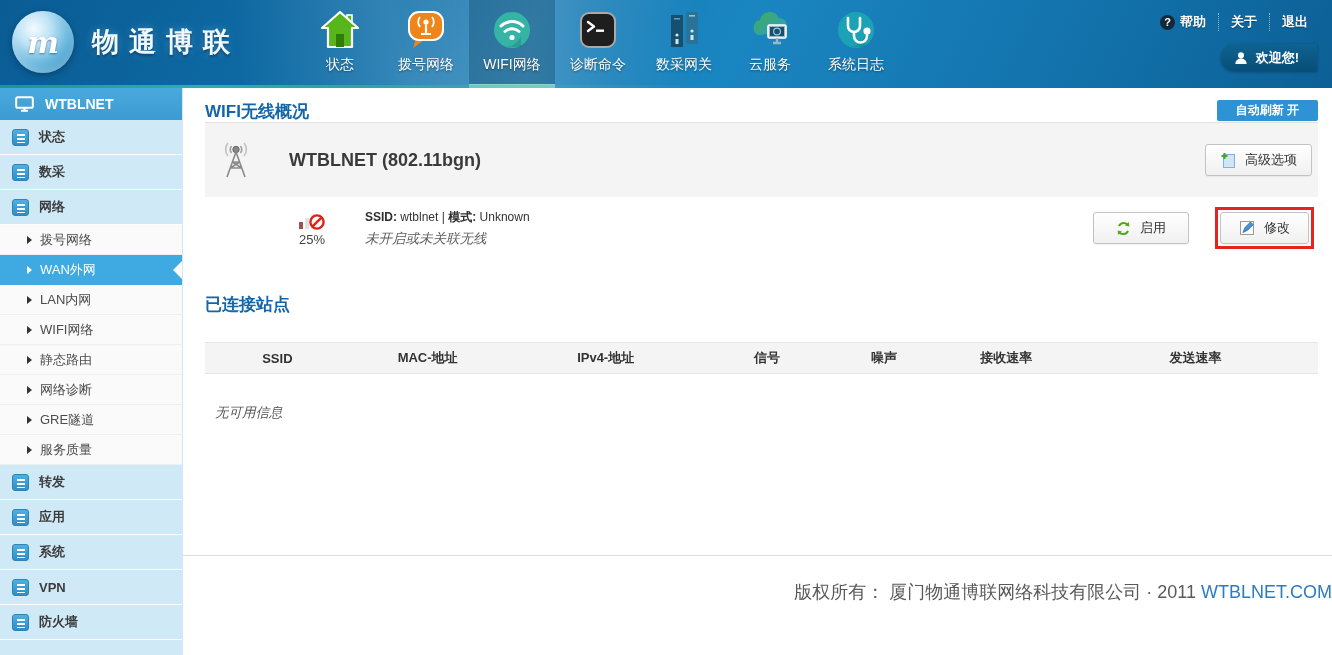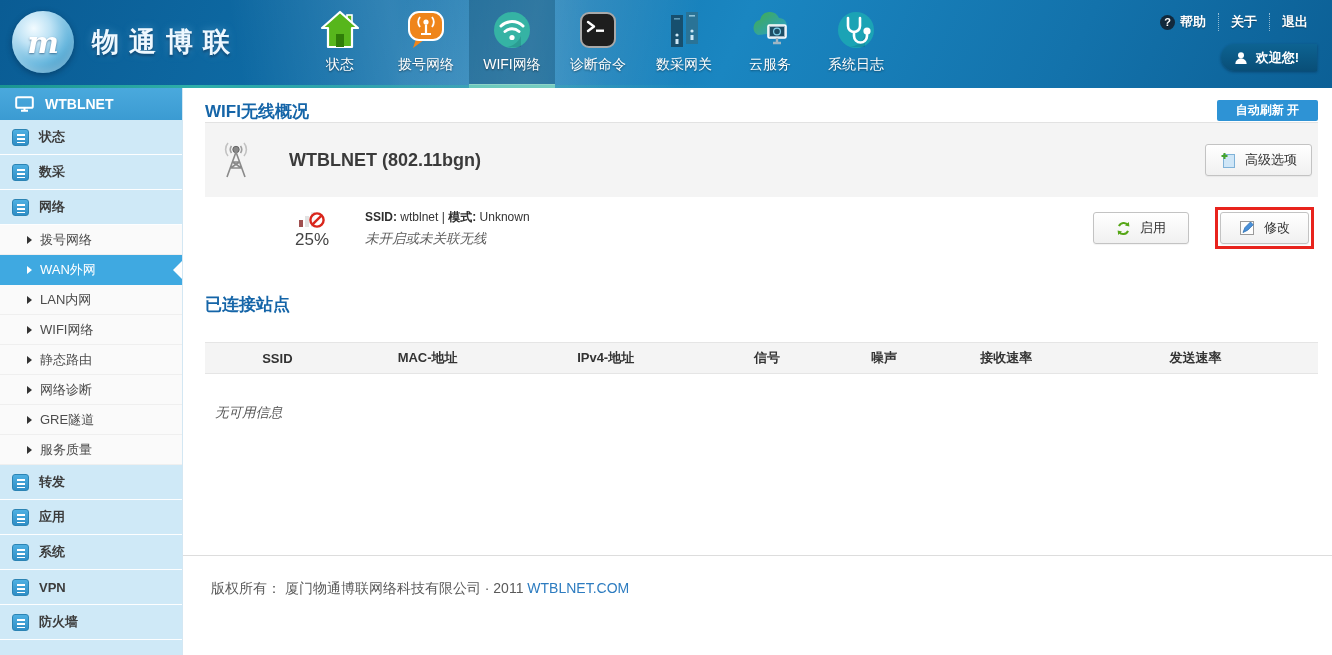--- a/index.html
+++ b/index.html
@@ -78,39 +78,39 @@
   .panel-head { height:75px; background:#f4f4f4; border-top:1px solid #e2e2e2;
     display:flex; align-items:center; padding:0 14px; position:relative; }
   .wifi-title { font-size:18px; font-weight:bold; color:#3a3a3a; margin-left:36px; }
   .btn { display:inline-flex; align-items:center; gap:9px; border:1px solid #c3c3c3; border-radius:3px;
     background:linear-gradient(#ffffff,#f0f0f0); padding:6px 14px; font-size:13px; color:#333;
     cursor:pointer; box-shadow:0 1px 1px rgba(0,0,0,.05); }
   .adv-btn { position:absolute; right:6px; top:50%; transform:translateY(-50%);text-align:right; }
 
   .wifi-row { height:62px; display:flex; align-items:center; position:relative; padding:0 14px; }
   .signal { margin-left:72px; width:42px; display:flex; flex-direction:column; align-items:center; }
-  .signal .pct { font-size:17px; color:#444; margin-top:1px; }
+  .signal .pct { font-size:13px; color:#444; margin-top:1px; }
   .ssid-block { margin-left:32px; }
   .ssid-line { font-size:12px; color:#333; }
   .ssid-line b { color:#2e2e2e; }
   .status-line { font-size:13.5px; color:#5e5e5e; font-style:italic; margin-top:4px; }
   .actions { position:absolute; right:4px; top:50%; transform:translateY(-50%);
     display:flex; align-items:center; gap:26px; }
   .btn-enable { padding:6px 22px; }
   .red-box { border:3px solid #e8231d; padding:2px; display:inline-block; }
   .btn-modify { padding:6px 18px; border-radius:3px; }
 
   .stations-title { margin-top:34px; color:#1565a8; font-size:17px; font-weight:bold; }
   table.stations { width:100%; margin-top:26px; border-collapse:collapse; }
   table.stations th { background:#f4f4f4; border-top:1px solid #e5e5e5; border-bottom:1px solid #e5e5e5;
     height:31px; font-size:13px; font-weight:bold; color:#333; text-align:center; }
   .empty-info { margin-top:30px; margin-left:10px; font-size:13.5px; font-style:italic; color:#555; }
 
   .footer { position:absolute; left:0; right:0; top:467px; border-top:1px solid #ddd;
-    padding-top:24px; text-align:left; font-size:14px; color:#5a5a5a;padding-left:28px; }
+    padding-top:24px; text-align:right; font-size:18px; color:#5a5a5a; }
   .footer a { color:#2d7cc0; text-decoration:none; cursor:pointer; }
 </style>
 </head>
 <body>
 
 <div id="app">
 
   <div class="header">
     <div class="logo">
       <div class="logo-sphere">m</div>

